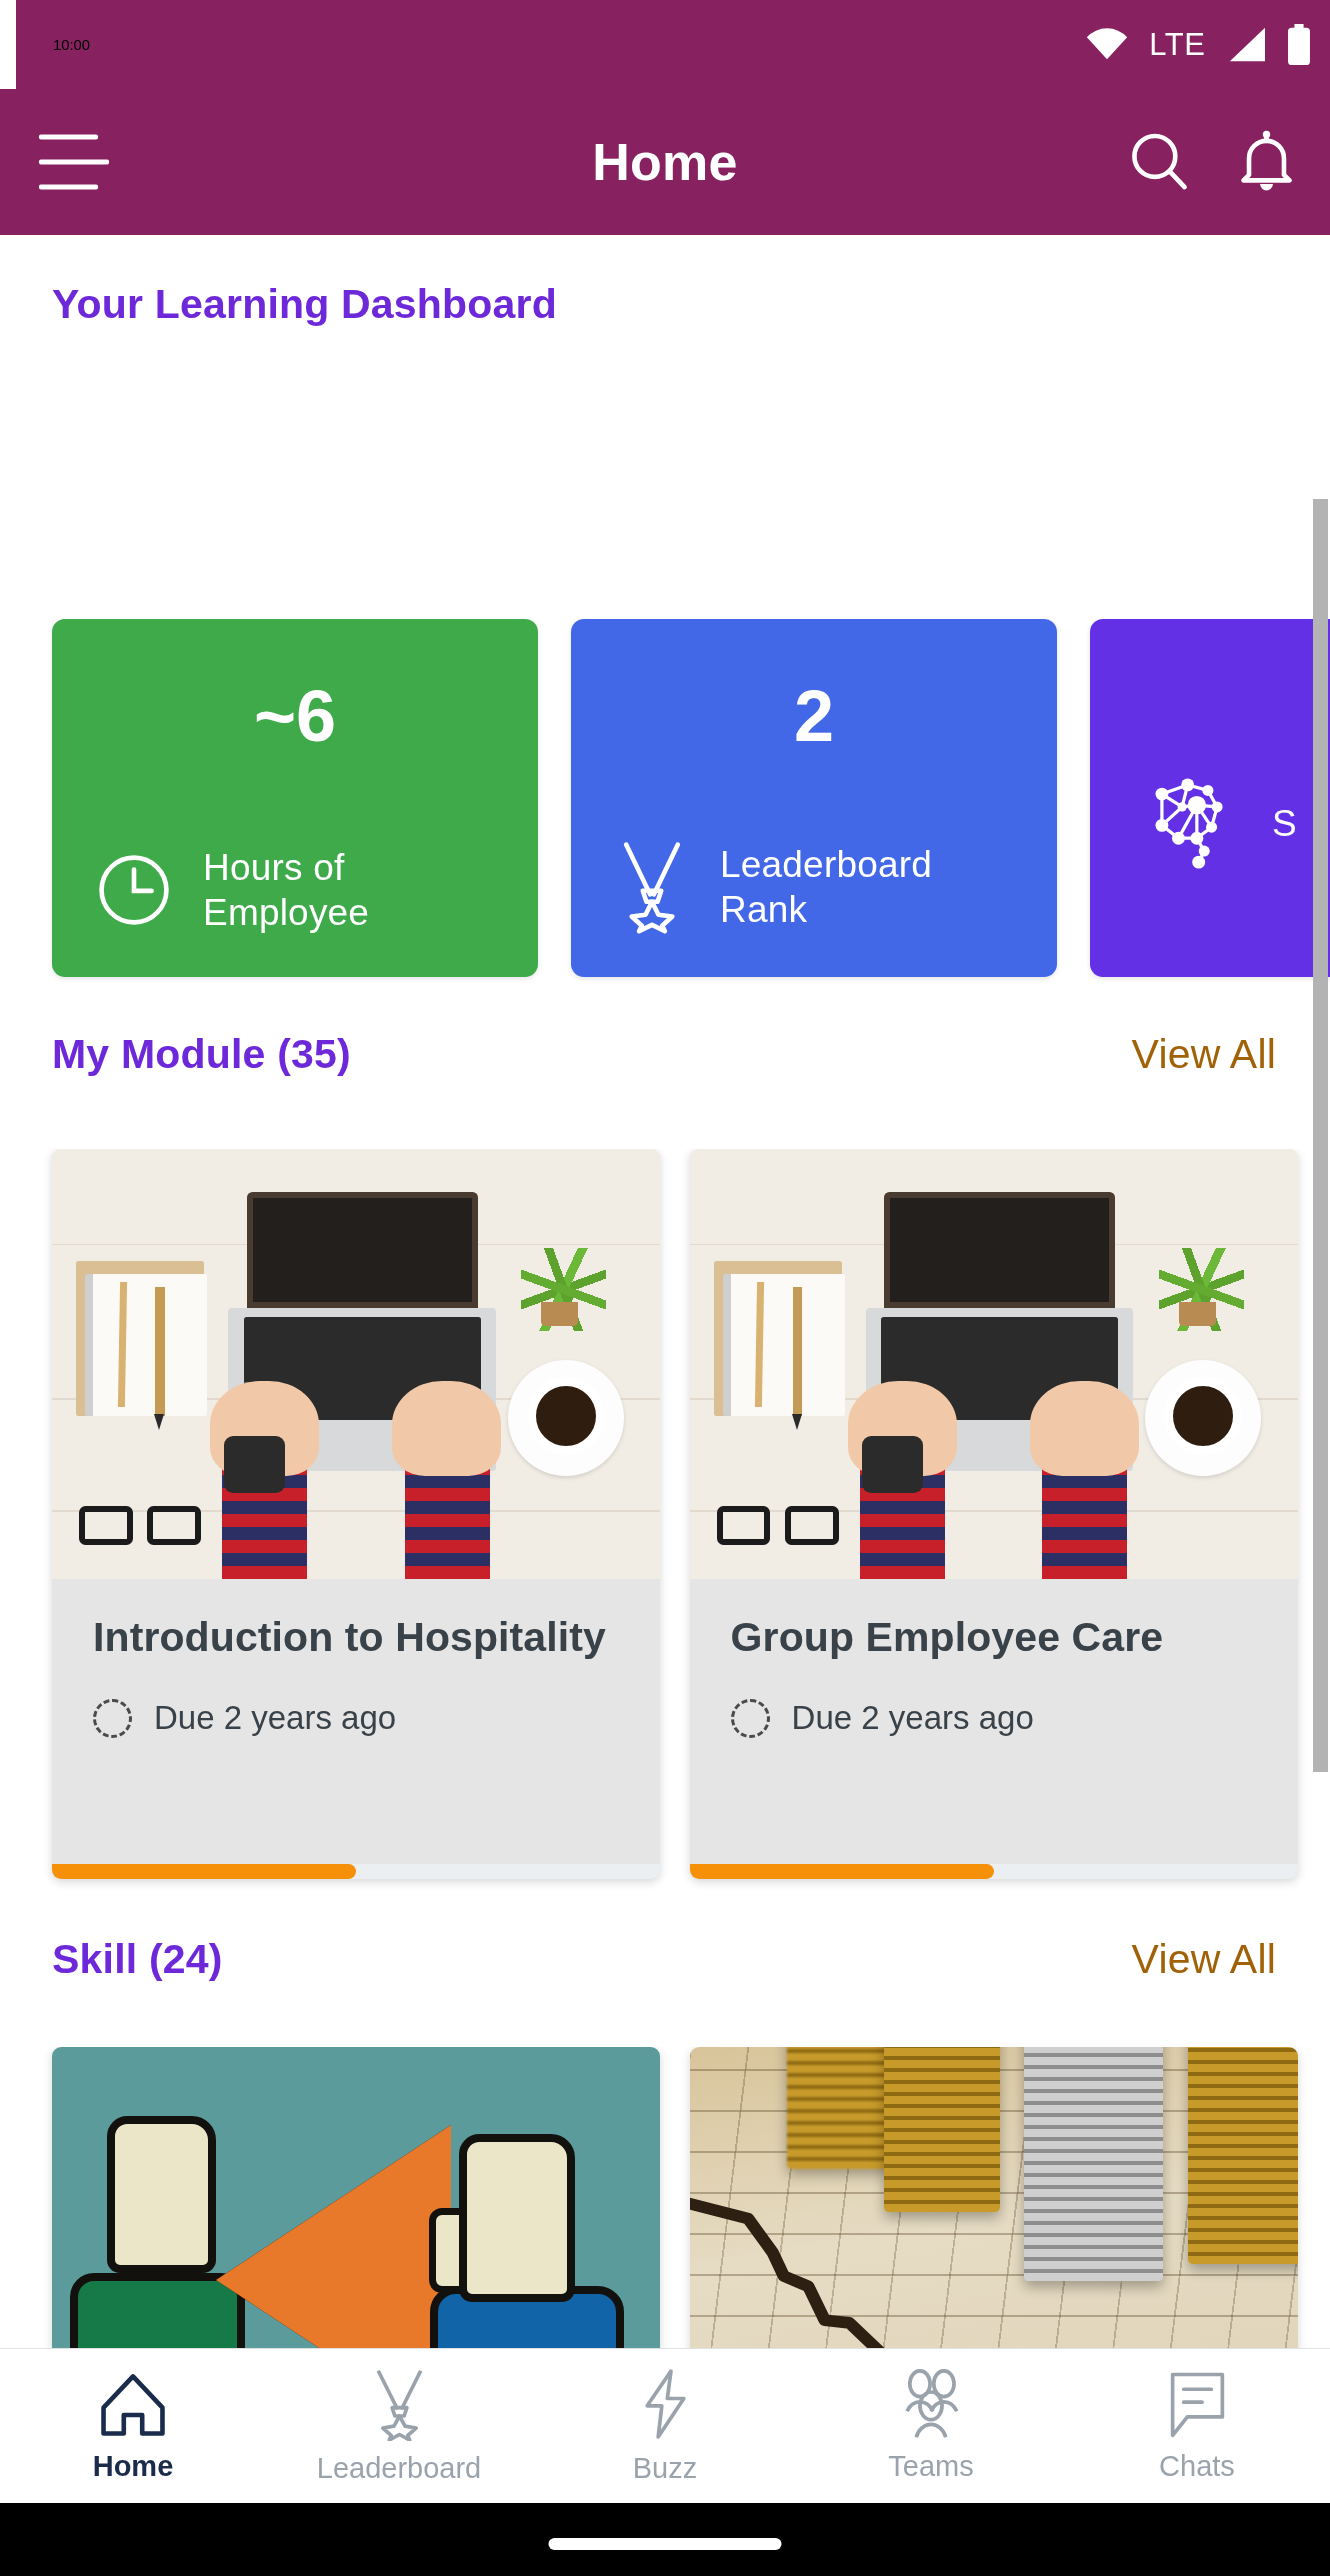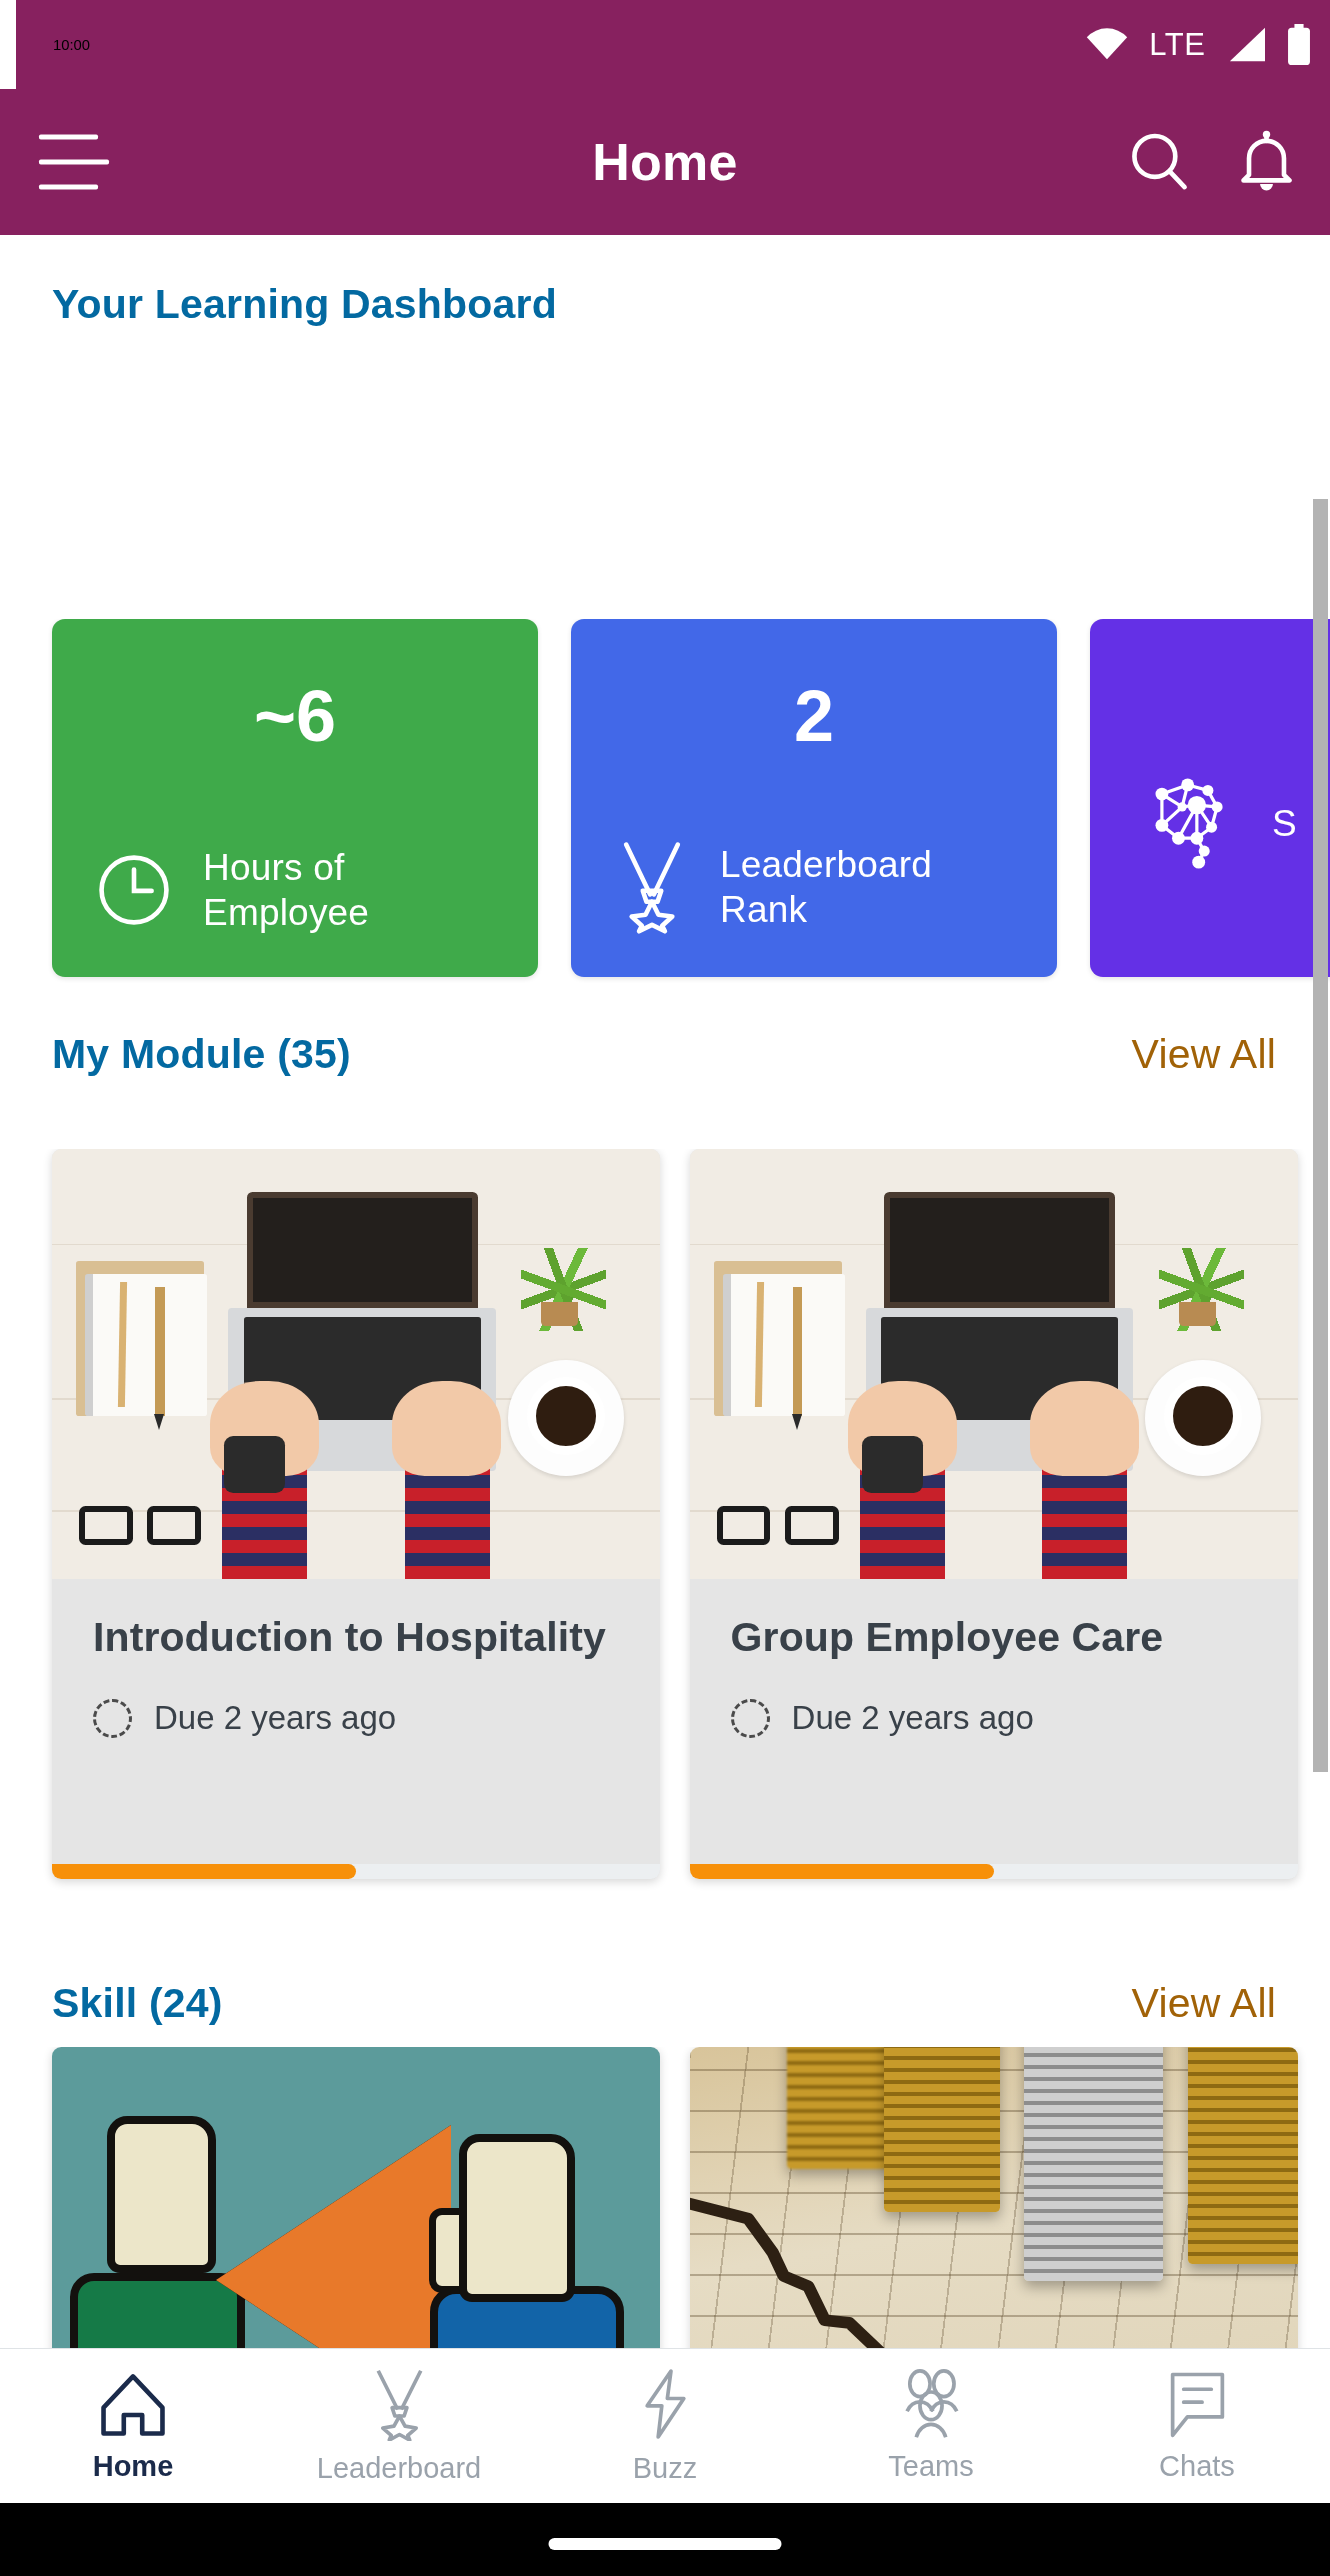--- a/index.html
+++ b/index.html
@@ -57,21 +57,21 @@
     position:absolute; top:235px; right:0; width:16.6px; height:2113px;
     background:transparent; pointer-events:none;
   }
   .scrollbar-thumb{
     position:absolute; top:264px; right:1.8px; width:14.8px; height:1273px;
     background:#b3b3b3; border-radius:0;
   }
 
   
   .section-title{
-    font-size:41px; font-weight:700; color:#0369a1; letter-spacing:0.2px;
+    font-size:41px; font-weight:700; color:#6d28d9; letter-spacing:0.2px;
   }
   .dash-heading{ position:absolute; top:46px; left:52px; }
 
   .section-row{
     display:flex; align-items:baseline; justify-content:space-between;
     padding:0 54px 0 52px;
   }
   .view-all{
     font-size:41px; font-weight:400; color:#a16207; letter-spacing:0.2px;
     cursor:pointer;
@@ -125,21 +125,21 @@
     display:flex; align-items:flex-start; gap:22px; margin-top:37px;
   }
   .mod-due-text{ font-size:33px; color:#394149; font-weight:400; }
   .mod-progress{
     position:absolute; bottom:0; left:0; width:100%; height:14.8px;
     background:#eceff1;
   }
   .mod-progress .fill{ height:100%; background:#f79009; border-radius:0 7.4px 7.4px 0; }
 
   
-  .skills-head{ position:absolute; top:1701px; left:0; width:1330px;margin-top:44px; }
+  .skills-head{ position:absolute; top:1701px; left:0; width:1330px; }
   .skills-strip{
     position:absolute; top:1812px; left:0; width:1330px; height:517px;
     display:flex; gap:29.6px; padding-left:52px; overflow:hidden;
   }
   .skill-card{
     flex:0 0 auto; width:608px; height:517px; background:#fff;
     border-radius:9.2px; overflow:hidden; position:relative;
     box-shadow:0 2.8px 9.2px rgba(0,0,0,0.16);
   }
   .skill-thumb{ width:100%; height:434px; overflow:hidden; position:relative; }

